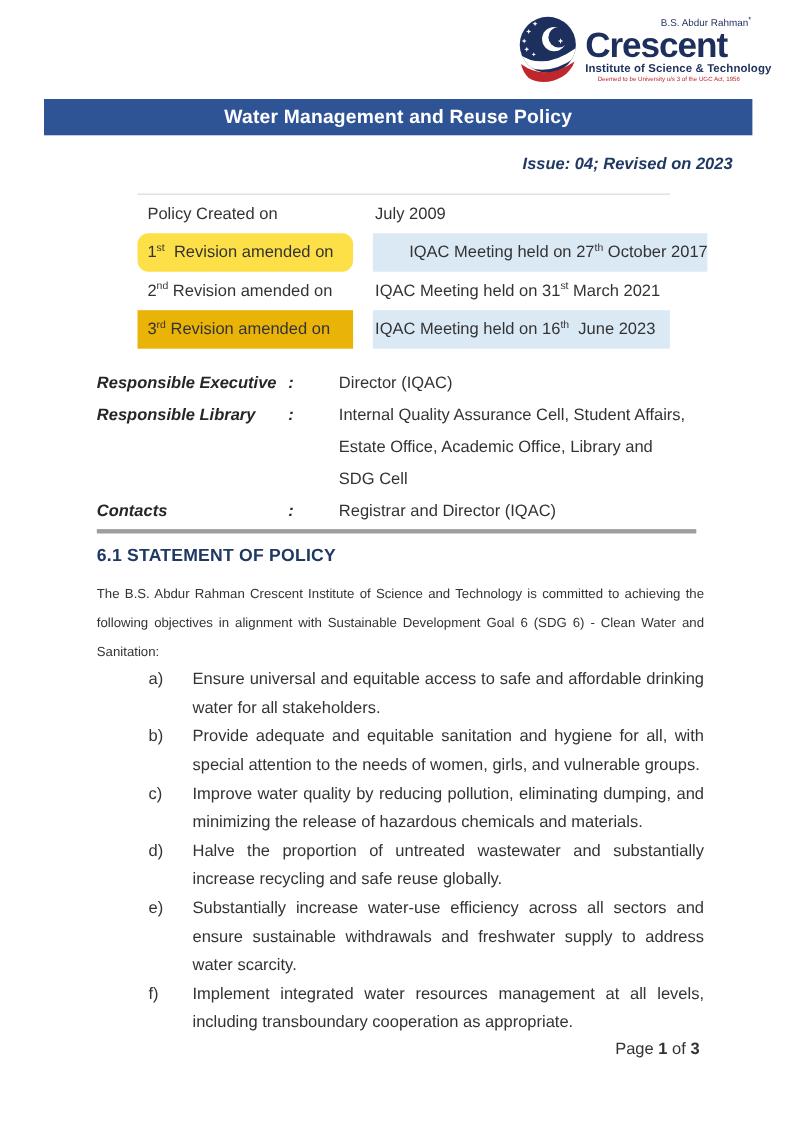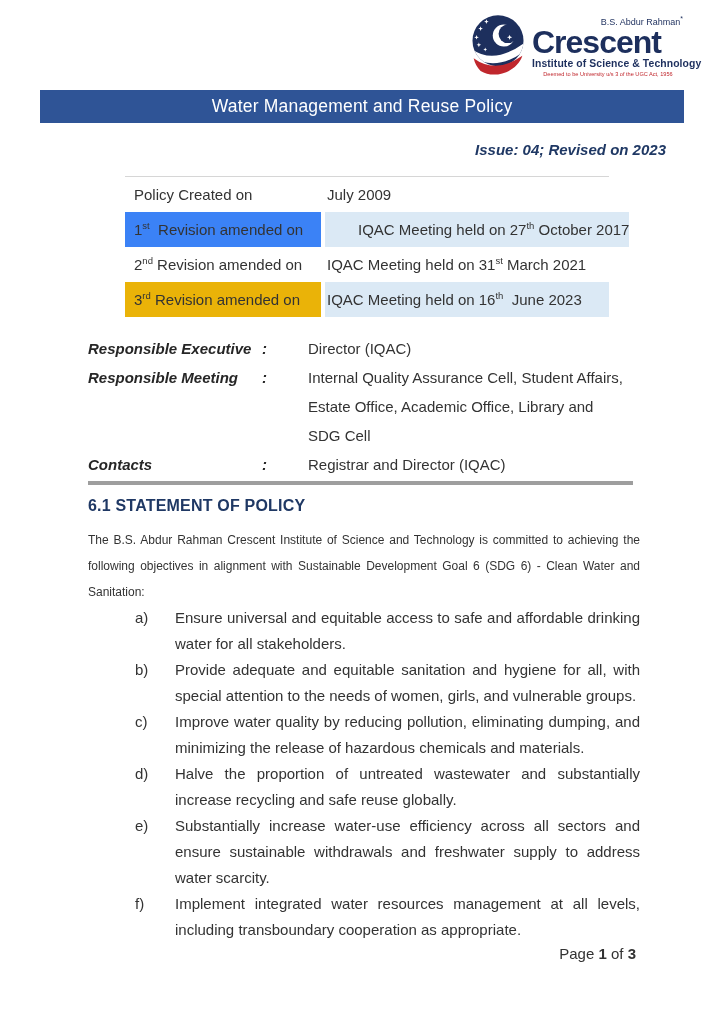--- a/index.html
+++ b/index.html
@@ -11,28 +11,28 @@
   .logo-text{display:flex;flex-direction:column;width:152px;}
   .brand-top{font-size:9px;color:#1d2f5d;text-align:right;line-height:10px;padding-right:1px;}
   .brand-top sup{font-size:7px;}
   .brand-name{font-size:32px;font-weight:700;color:#1d2f5d;line-height:30px;letter-spacing:-1px;}
   .brand-sub{font-size:10.4px;font-weight:700;color:#1d2f5d;line-height:12px;letter-spacing:.1px;margin-top:1px;white-space:nowrap;}
   .brand-tagline{font-size:5.6px;color:#c0272d;text-align:center;line-height:7px;margin-top:1px;white-space:nowrap;}
 
   
   .banner{position:absolute;top:90px;left:40px;width:644px;height:33px;background:#2f5496;
           display:flex;align-items:center;justify-content:center;}
-  .banner-title{color:#ffffff;font-size:17.5px;font-weight:400;letter-spacing:.2px;text-align:center;}
+  .banner-title{color:#ffffff;font-size:17.5px;font-weight:700;letter-spacing:.2px;text-align:center;}
 
   
   .issue{position:absolute;top:141px;right:58px;font-size:15px;font-weight:700;font-style:italic;color:#1f3864;}
 
   
   .rev-table{position:absolute;top:176px;left:125px;width:484px;border-top:1px solid #d6d6d6;}
-  .rt-row{display:grid;grid-template-columns:196px 1fr;column-gap:4px;}
+  .rt-row{display:grid;grid-template-columns:196px 1fr;column-gap:18px;}
   .rt-cell{font-size:15px;color:#333;line-height:19px;padding:8px 0 8px 9px;white-space:pre;}
   .rt-cell.val{padding-left:2px;}
   .rt-row.shaded .rt-cell{background:#dbe9f5;}
   .rt-cell sup{font-size:9.5px;line-height:0;}
 
   
   .resp{position:absolute;top:334px;left:88px;width:554px;}
   .resp-row{display:grid;grid-template-columns:174px 46px 1fr;}
   .resp-label, .resp-colon{font-size:15px;font-weight:700;font-style:italic;color:#262626;line-height:29px;}
   .resp-val{font-size:15px;color:#333;line-height:29px;white-space:nowrap;}
@@ -94,21 +94,21 @@
   </div>
 
   <div class="issue">Issue: 04; Revised on 2023</div>
 
   <div class="rev-table">
       <div class="rt-row">
         <div class="rt-cell"><span>Policy Created on</span></div>
         <div class="rt-cell val"><span>July 2009</span></div>
       </div>
       <div class="rt-row shaded">
-        <div class="rt-cell" style="background: #3b82f6;"><span>1</span><sup>st</sup><span>  Revision amended on</span></div>
+        <div class="rt-cell" style="background: #fde047; border-radius: 10px;"><span>1</span><sup>st</sup><span>  Revision amended on</span></div>
         <div class="rt-cell val" style="background: rgb(219, 233, 245); padding-left: 33px;"><span>IQAC Meeting held on 27</span><sup>th</sup><span> October 2017</span></div>
       </div>
       <div class="rt-row">
         <div class="rt-cell"><span>2</span><sup>nd</sup><span> Revision amended on</span></div>
         <div class="rt-cell val"><span>IQAC Meeting held on 31</span><sup>st</sup><span> March 2021</span></div>
       </div>
       <div class="rt-row shaded">
         <div class="rt-cell" style="background: #eab308;"><span>3</span><sup>rd</sup><span> Revision amended on</span></div>
         <div class="rt-cell val" style="background: rgb(219, 233, 245);"><span>IQAC Meeting held on 16</span><sup>th</sup><span>  June 2023</span></div>
       </div>
@@ -116,21 +116,21 @@
 
   <div class="resp">
       <div class="resp-row">
         <div class="resp-label">Responsible Executive</div>
         <div class="resp-colon">:</div>
         <div class="resp-val">
           <div>Director (IQAC)</div>
         </div>
       </div>
       <div class="resp-row">
-        <div class="resp-label">Responsible Meeting</div>
+        <div class="resp-label">Responsible Library</div>
         <div class="resp-colon">:</div>
         <div class="resp-val">
           <div>Internal Quality Assurance Cell, Student Affairs,</div>
           <div>Estate Office, Academic Office, Library and</div>
           <div>SDG Cell</div>
         </div>
       </div>
       <div class="resp-row">
         <div class="resp-label">Contacts</div>
         <div class="resp-colon">:</div>

